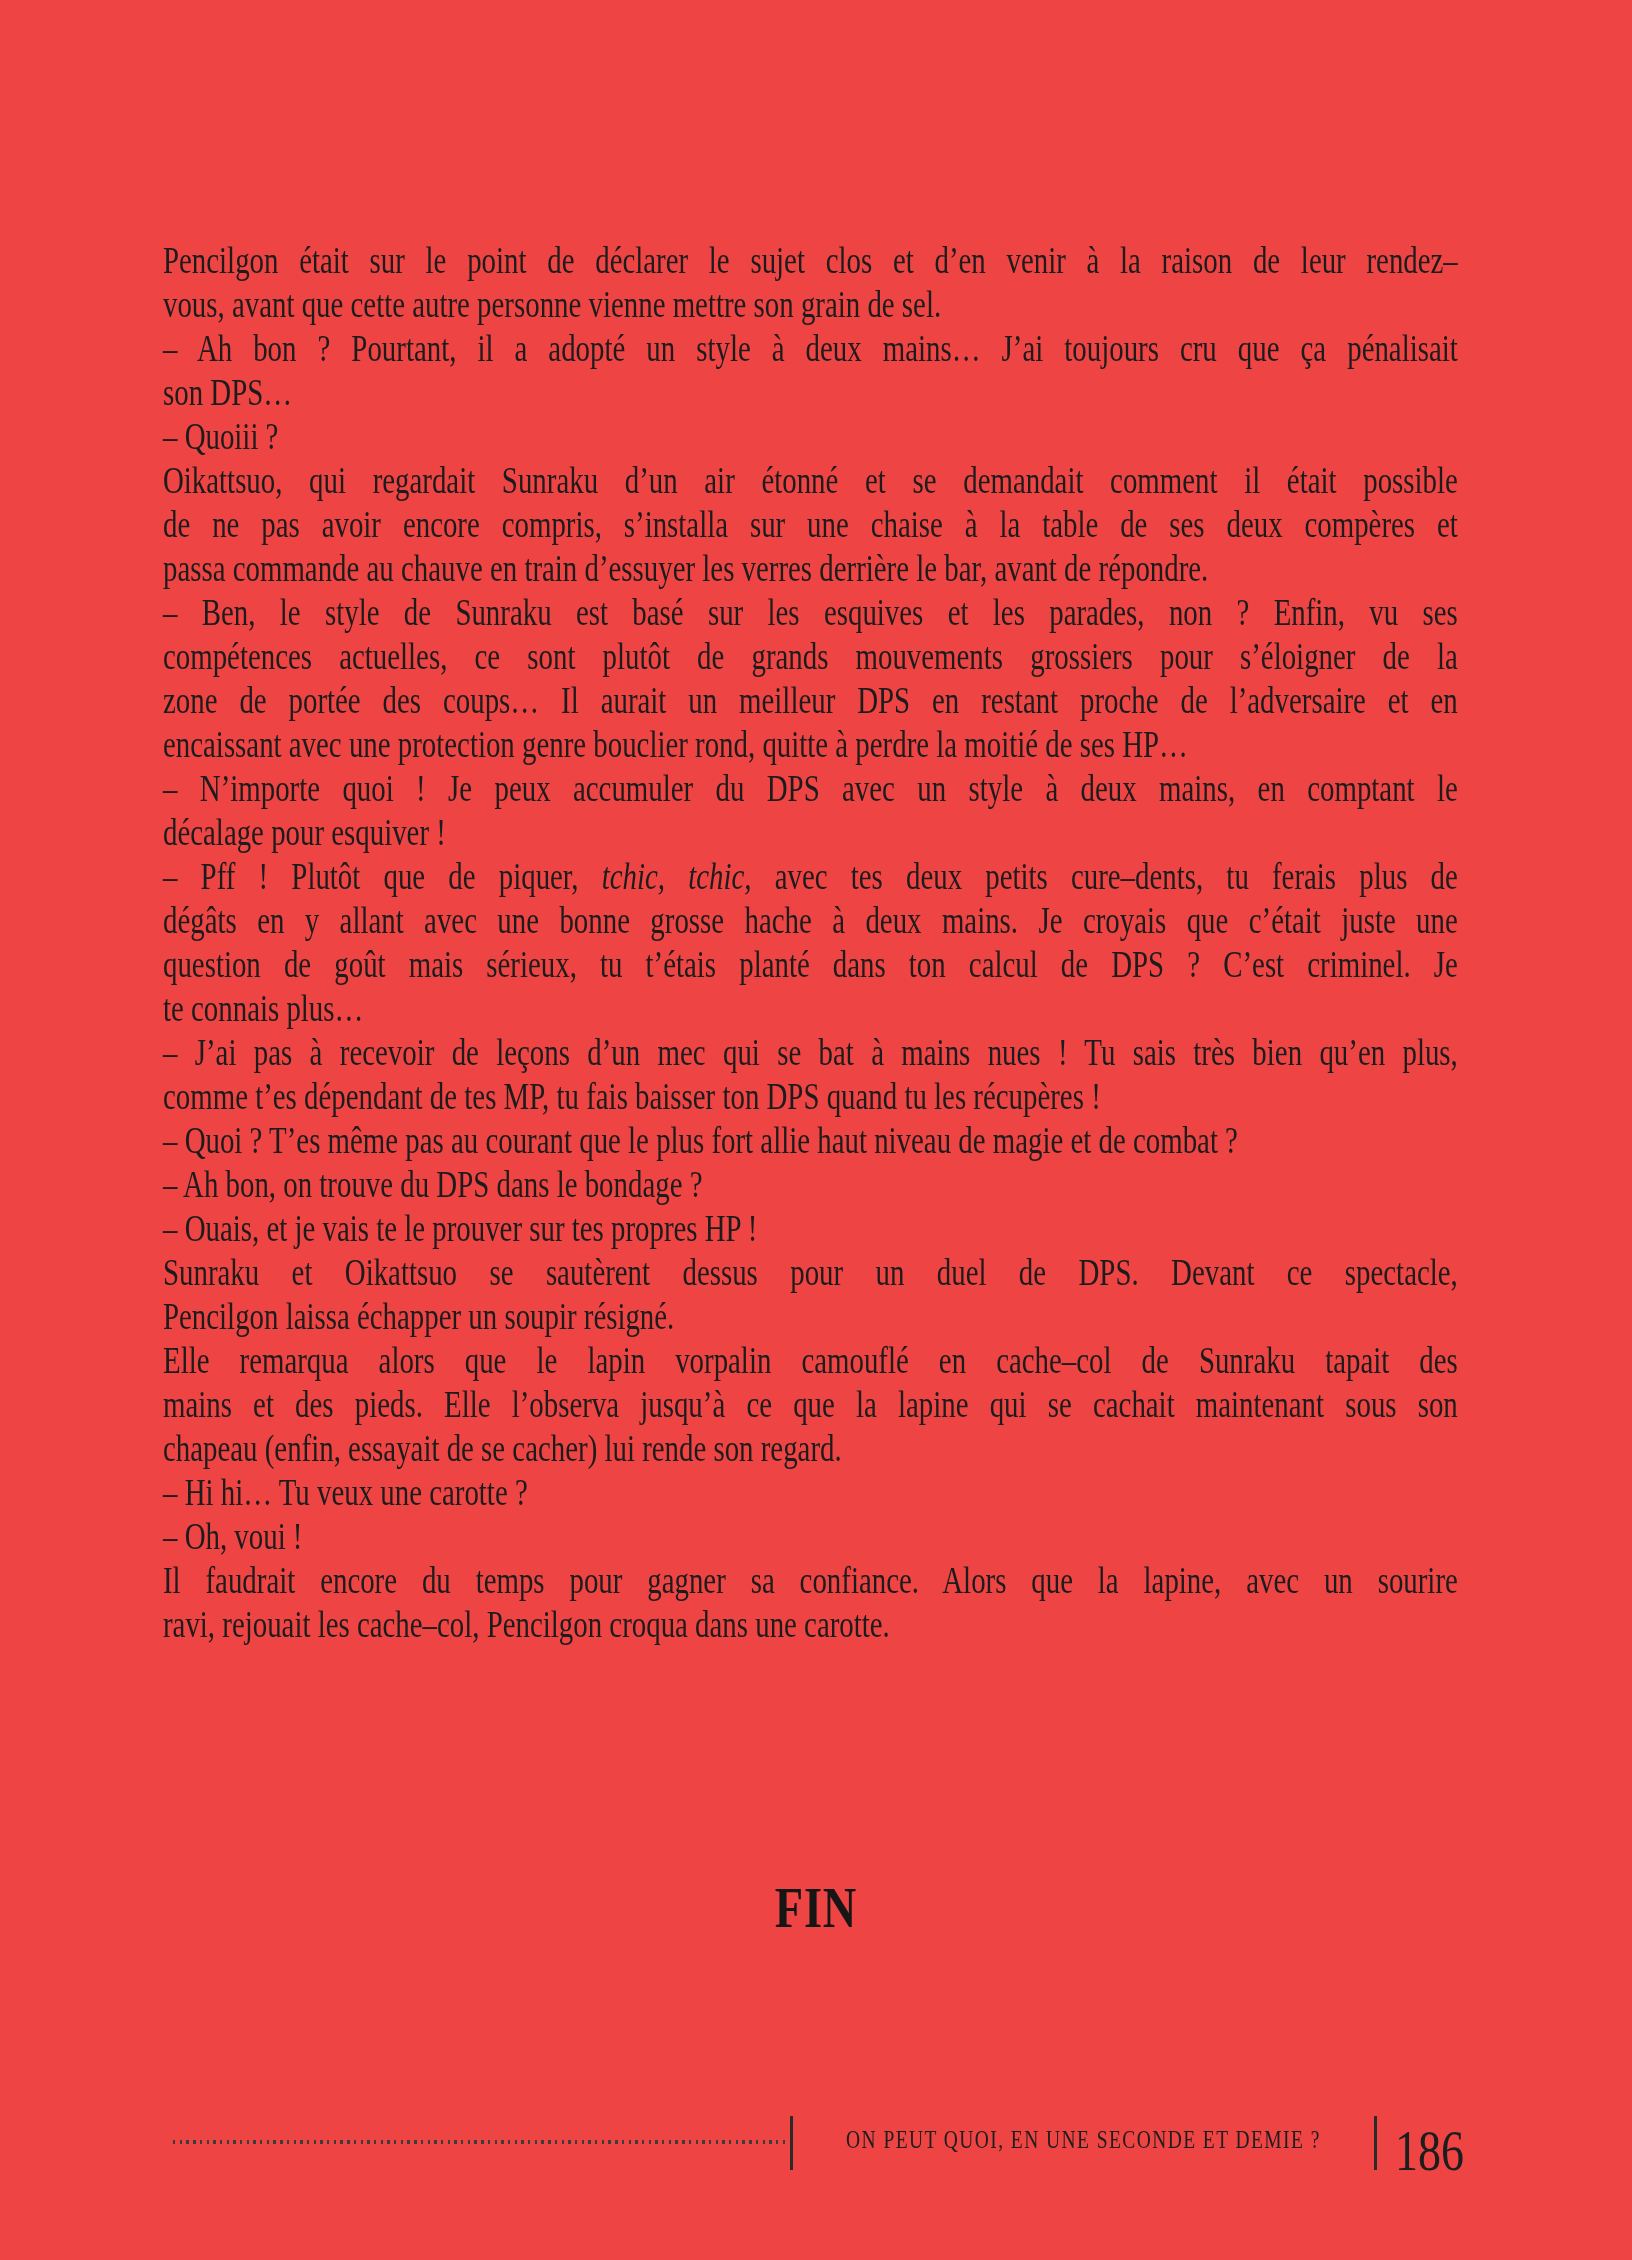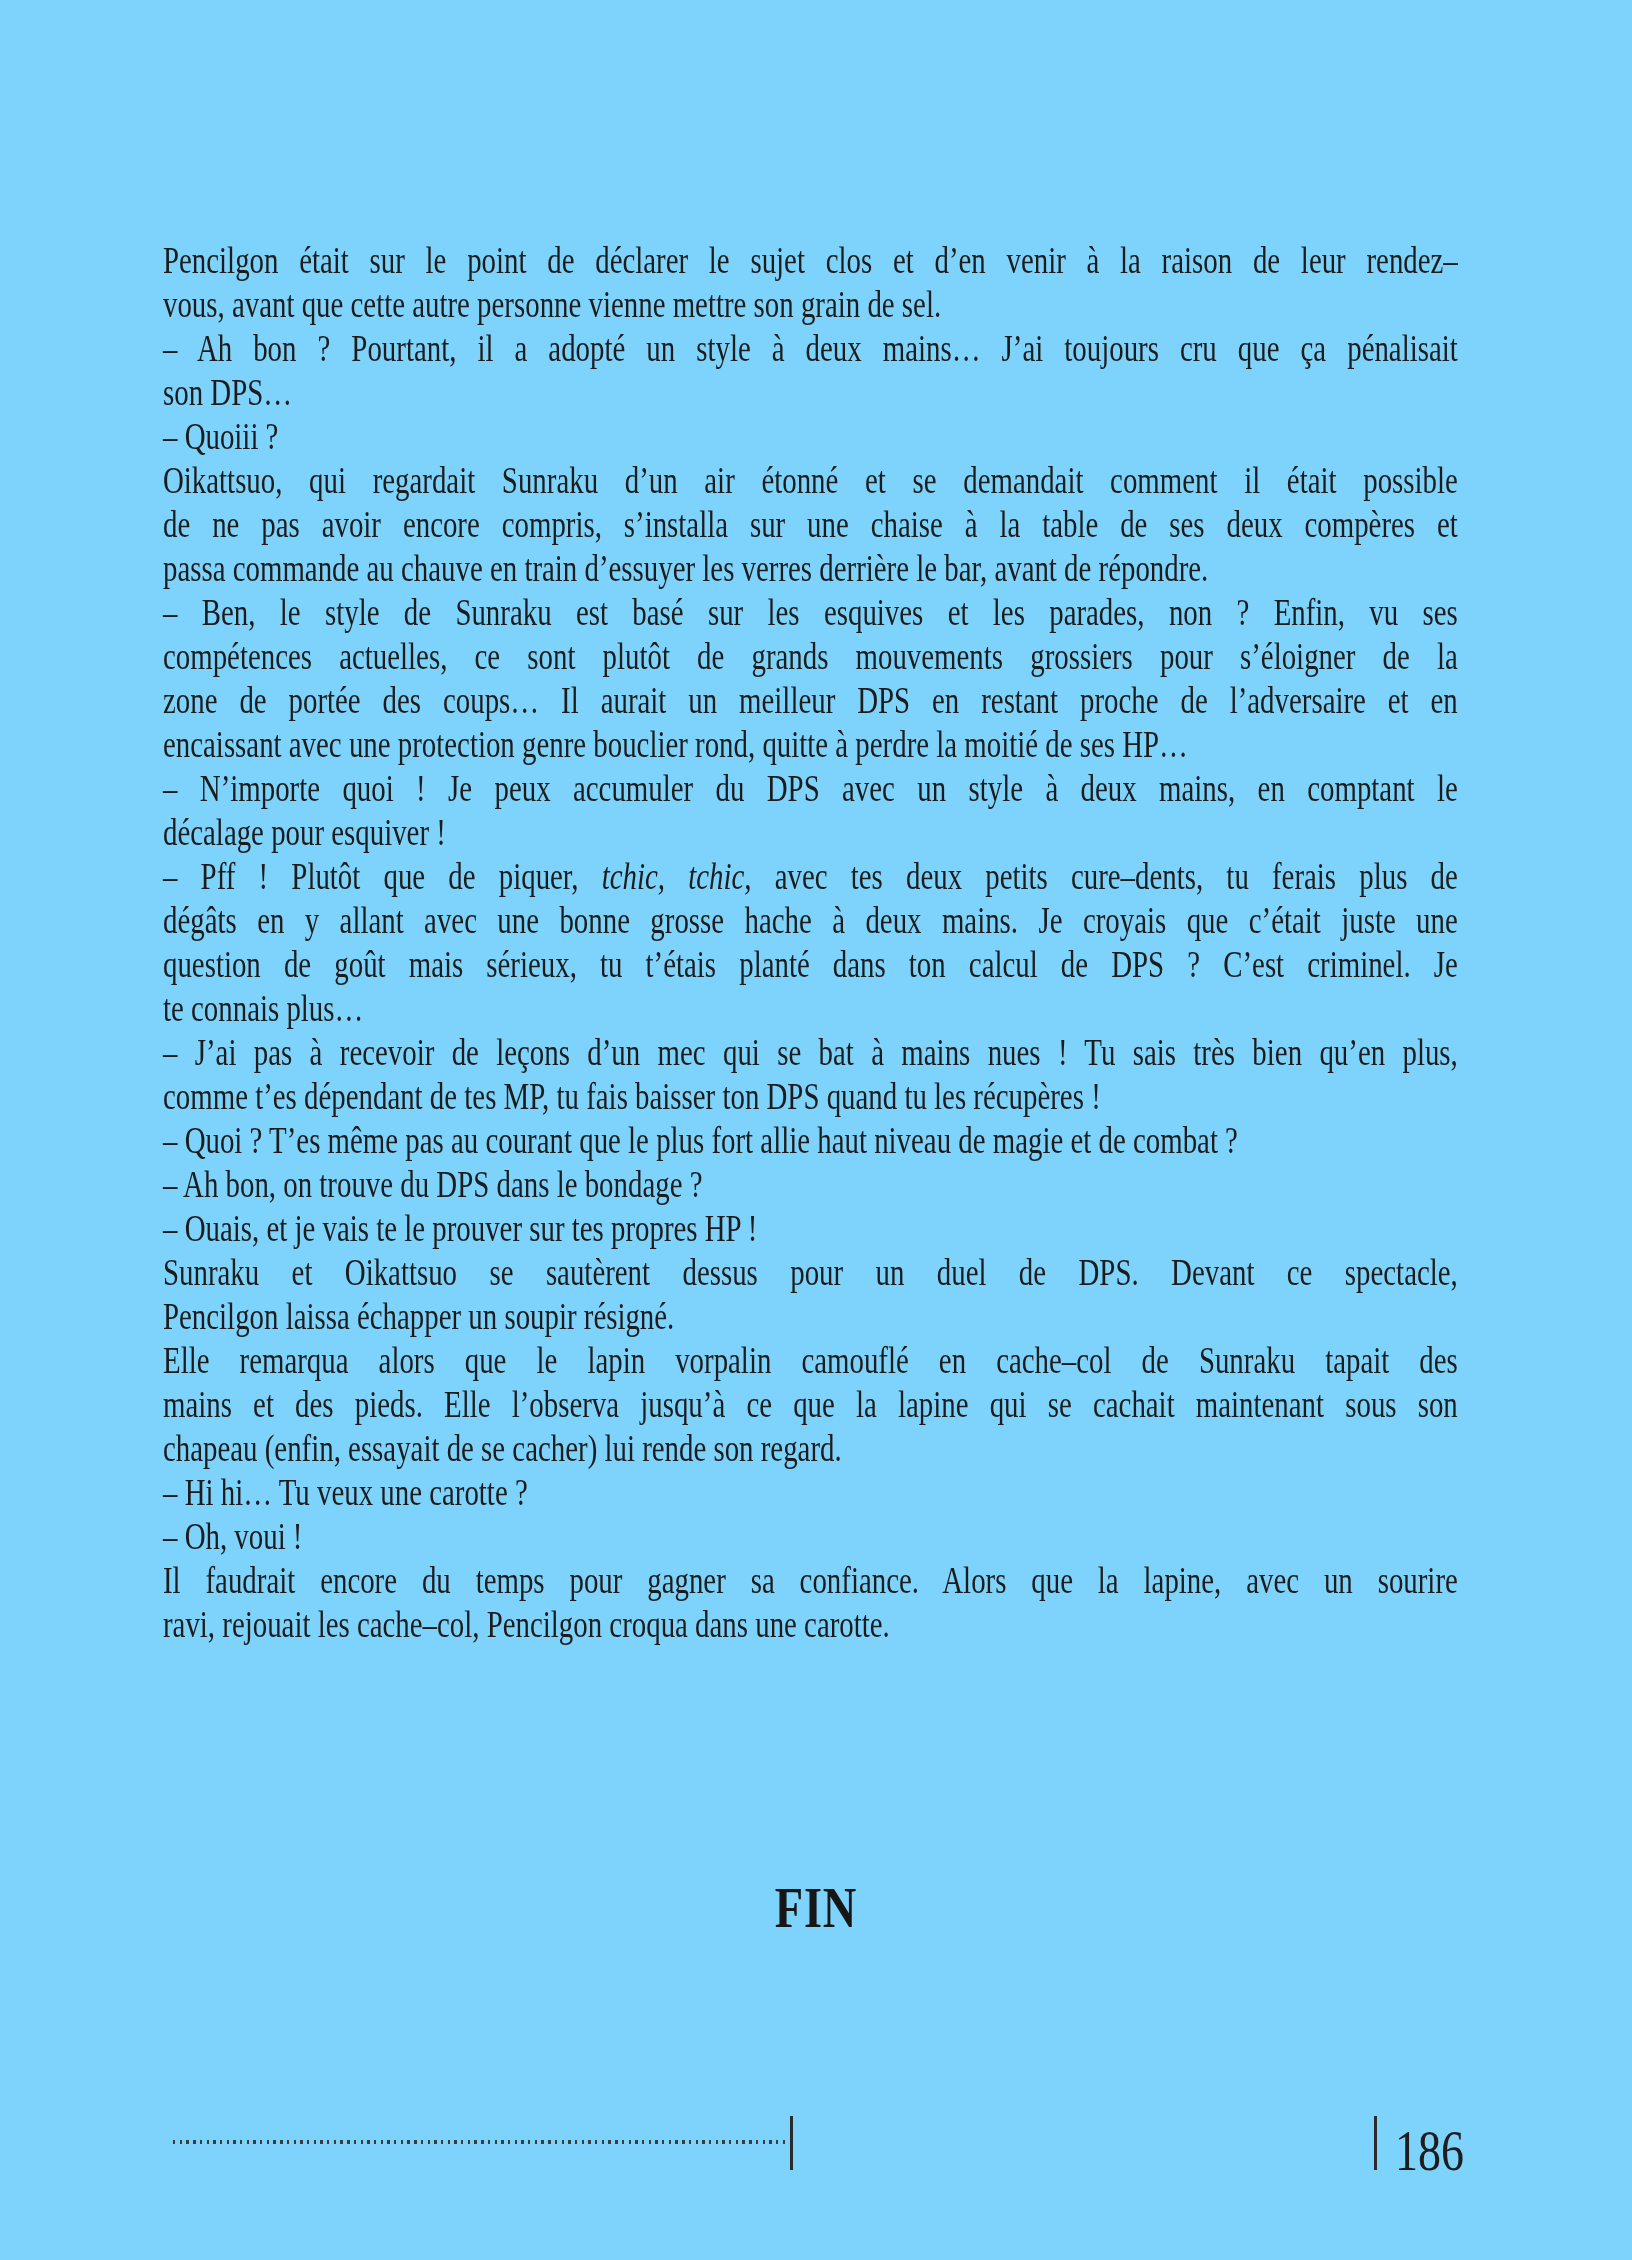--- a/index.html
+++ b/index.html
@@ -10,21 +10,21 @@
   body {
     position: relative;
     width: 1632px;
     height: 2261px;
     font-family: "Liberation Serif", "DejaVu Serif", serif;
     overflow: hidden;
   }
   .page {
     position: absolute;
     inset: 0;
-    background: #7dd3fc;
+    background: #ef4444;
   }
   
   .textblock {
     position: absolute;
     left: 163px;
     top: 239px;
     width: 1660px;
     transform: scaleX(0.78);
     transform-origin: top left;
     font-size: 37px;
@@ -143,19 +143,22 @@
       <div class="line just"><span>Il faudrait encore du temps pour gagner sa confiance. Alors que la lapine, avec un sourire</span></div>
       <div class="line left"><span>ravi, rejouait les cache–col, Pencilgon croqua dans une carotte.</span></div>
     </div>
 
   <div class="fin">FIN</div>
 
   <div class="footer-dots"></div>
 
   <div class="vbar vbar-left"></div>
 
+  <div class="running-title">
+    <span>ON PEUT QUOI, EN UNE SECONDE ET DEMIE ?</span>
+  </div>
 
   <div class="vbar vbar-right"></div>
 
   <div class="page-number">186</div>
 
 </div>
 
 
 </body></html>

